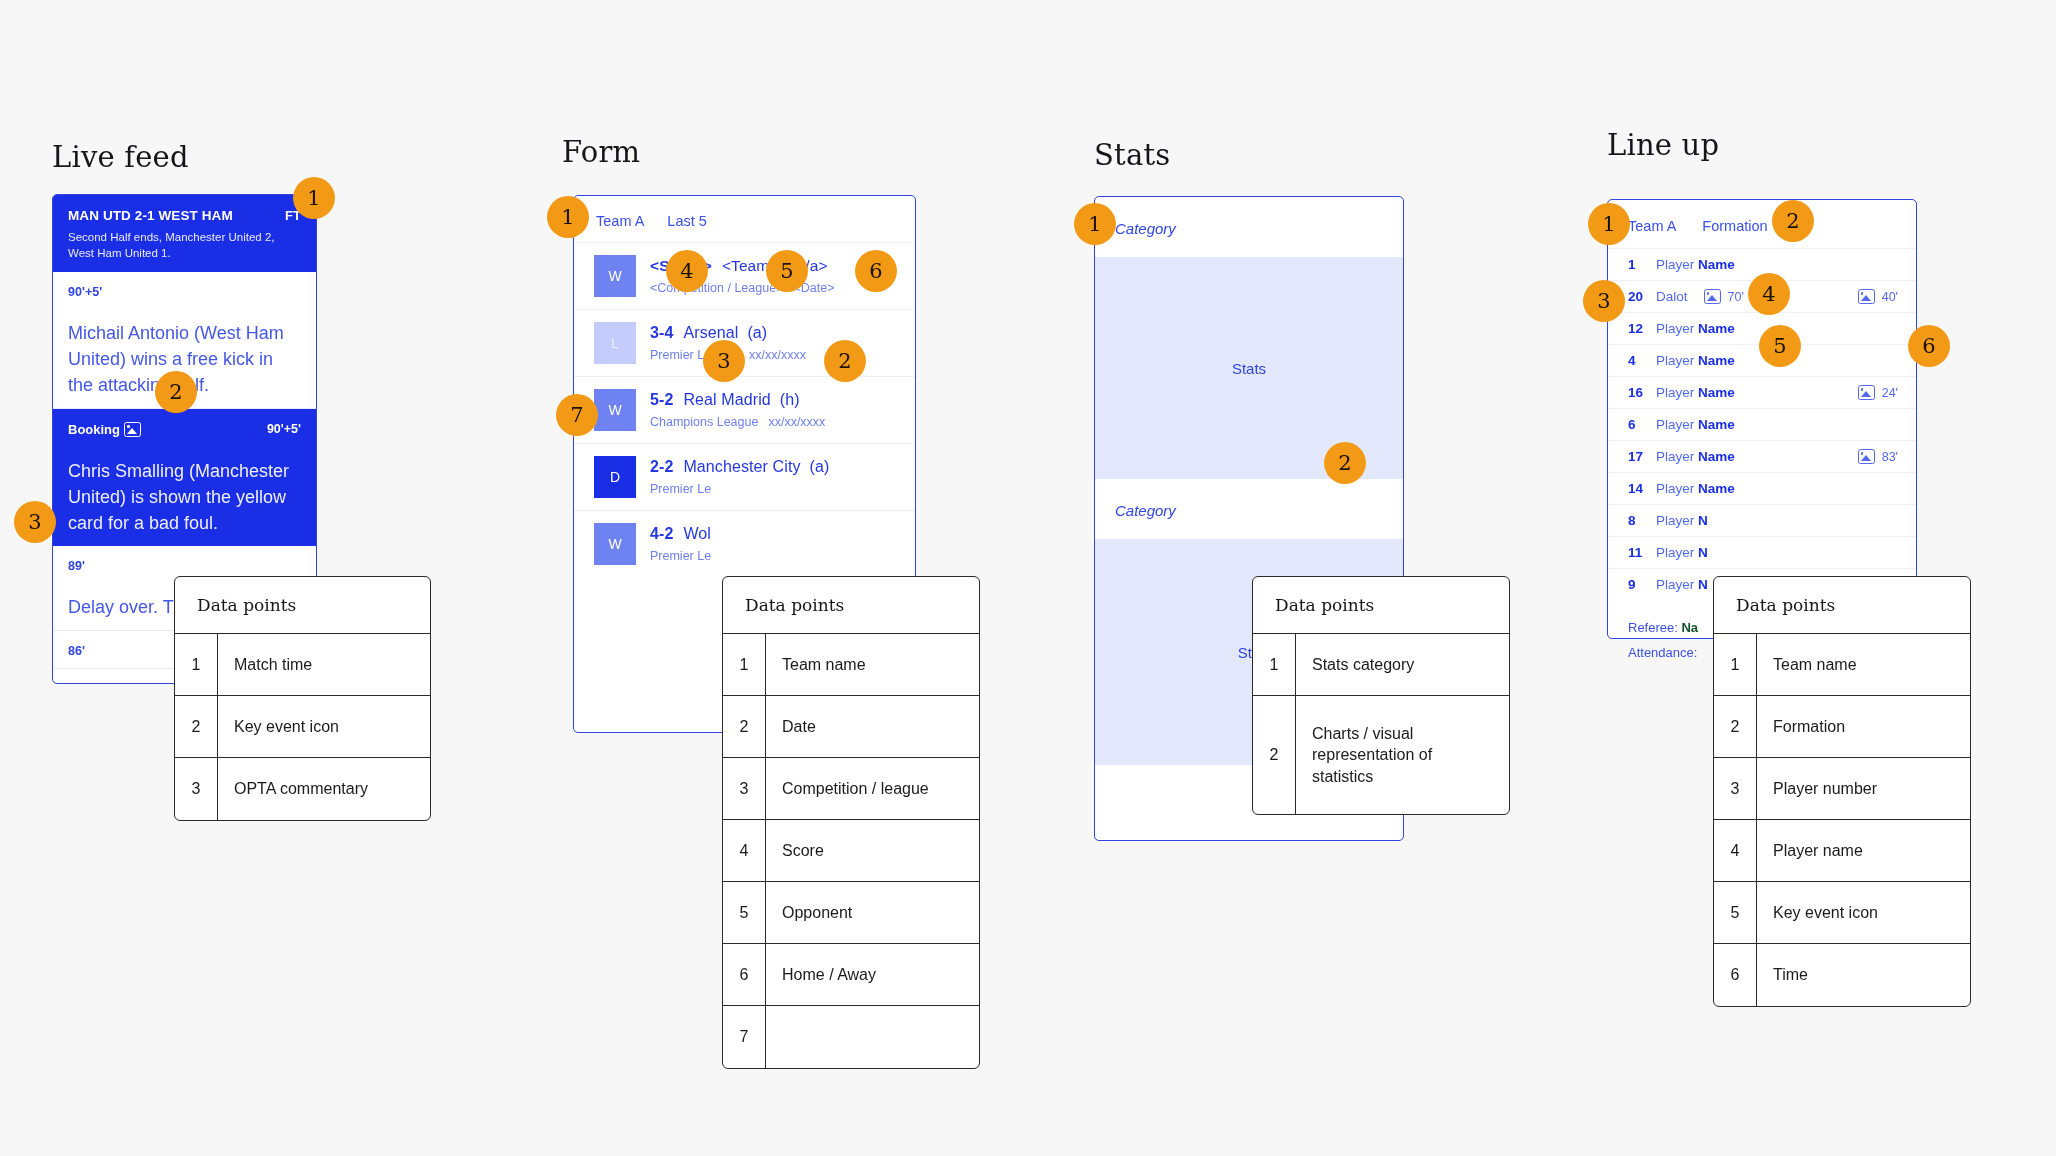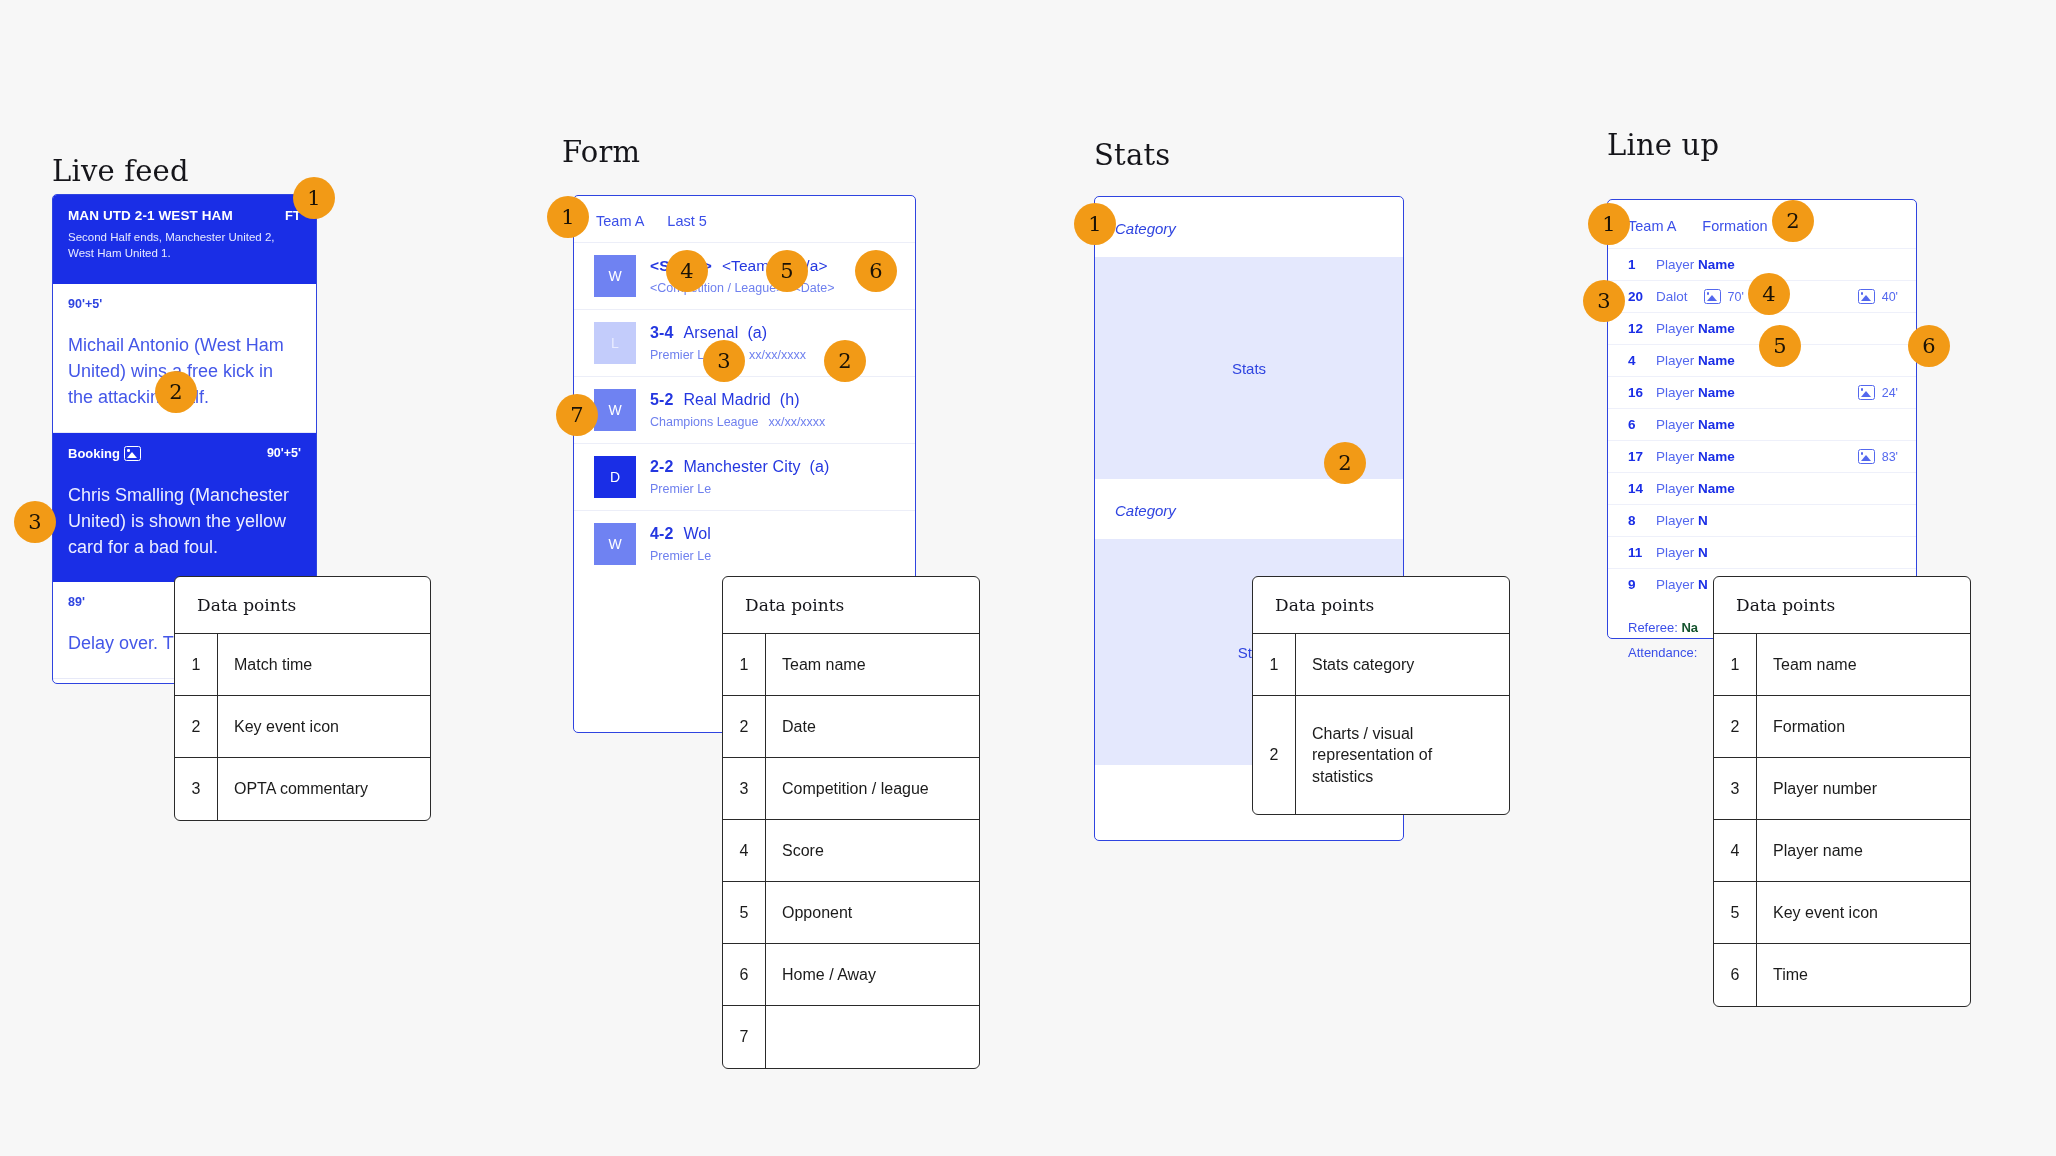--- a/index.html
+++ b/index.html
@@ -36,21 +36,21 @@
     background: #f29a16;
     color: #1a1206;
     font-family: "DejaVu Serif", serif;
     font-size: 21px;
     display: flex; align-items: center; justify-content: center;
     z-index: 40;
   }
 
   
   #livefeed { left: 52px; top: 194px; width: 265px; height: 490px; border-color:#2f44e0; overflow:hidden;}
-  .lf-row { padding: 13px 15px 22px 15px; border-bottom: 1px solid #e7e9f8; }
+  .lf-row { padding: 13px 15px 10px 15px; border-bottom: 1px solid #e7e9f8; }
   .lf-row.hl { background: #1a2ee6; border-bottom: none; }
   .lf-head { display: flex; justify-content: space-between; align-items: center; }
   .lf-title { font-size: 13.5px; font-weight: bold; color: #ffffff; letter-spacing: .1px; }
   .lf-ft { font-size: 13px; font-weight: bold; color: #ffffff; }
   .lf-sub { margin-top: 6px; font-size: 11.5px; line-height: 1.42; color: #e7eaff; }
   .lf-time { font-size: 12.5px; font-weight: bold; color: #2f44e0; }
   .lf-body { margin-top: 21px; font-size: 18px; line-height: 1.45; color: #4457e8; }
   .lf-row.hl .lf-time { color: #ffffff; }
   .lf-row.hl .lf-body { color: #eceeff; }
   .img-ico {
@@ -140,21 +140,21 @@
   #dp-livefeed { left: 174px; top: 576px; width: 257px; }
   #dp-form     { left: 722px; top: 576px; width: 258px; }
   #dp-stats    { left: 1252px; top: 576px; width: 258px; }
   #dp-lineup   { left: 1713px; top: 576px; width: 258px; }
 </style>
 </head>
 <body>
 
 <div class="stage">
 
-  <div class="section-title" style="left:52px; top:154px;text-align:center;">Live feed</div>
+  <div class="section-title" style="left:52px; top:140px;text-align:center;">Live feed</div>
 
   <div class="panel" id="livefeed">
     <div class="lf-row hl">
       <div class="lf-head">
         <span class="lf-title">MAN UTD 2-1 WEST HAM</span>
         <span class="lf-ft">FT</span>
       </div>
       <div class="lf-sub">Second Half ends, Manchester United 2, West Ham United 1.</div>
     </div>
 

